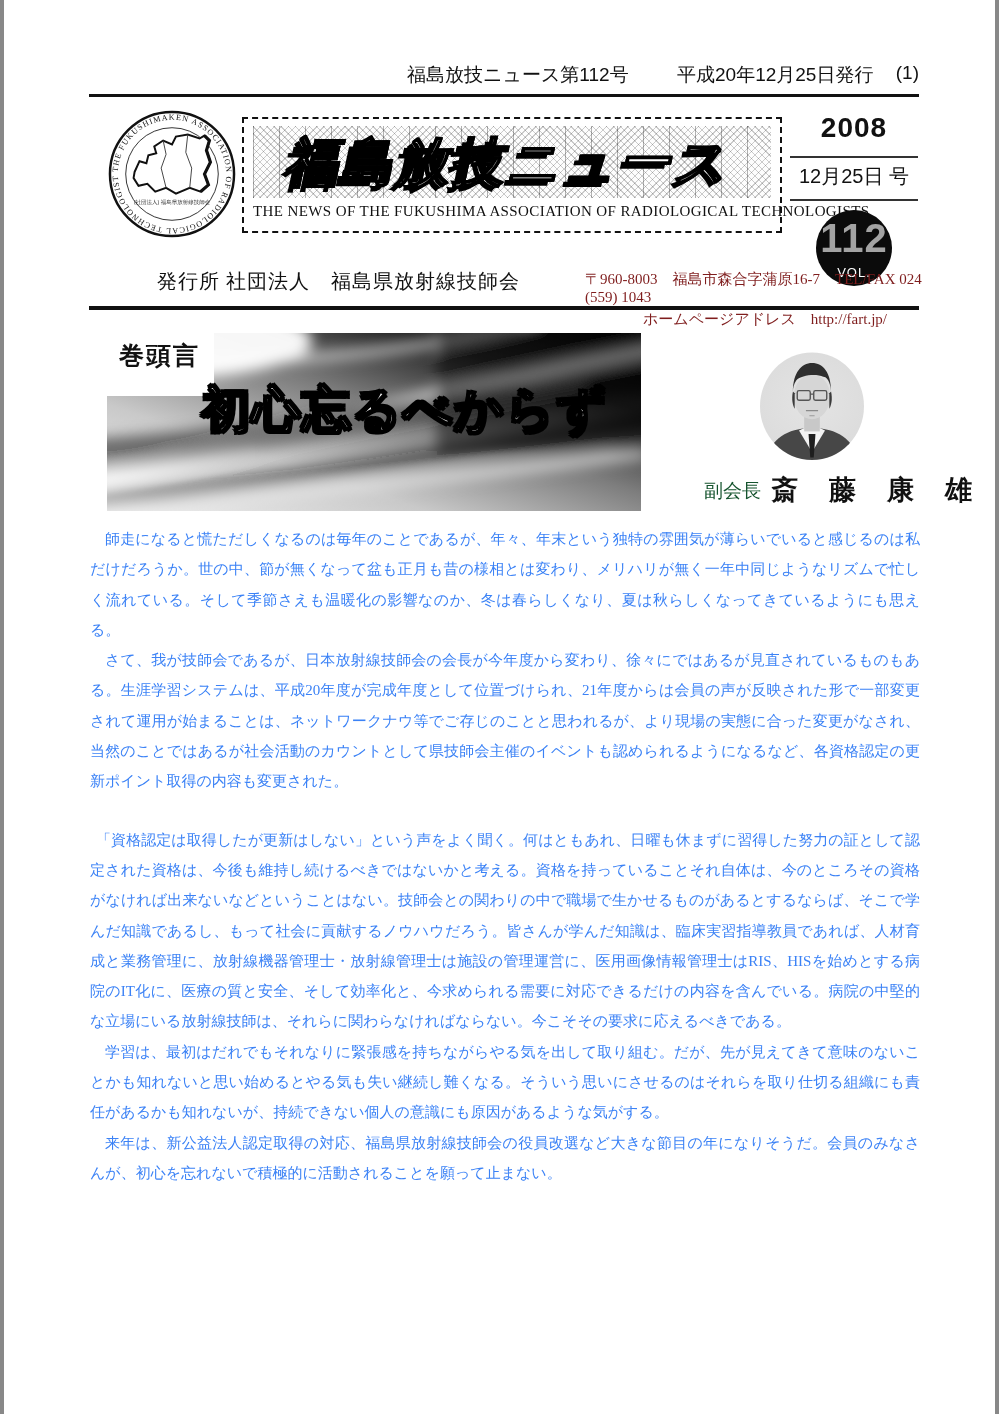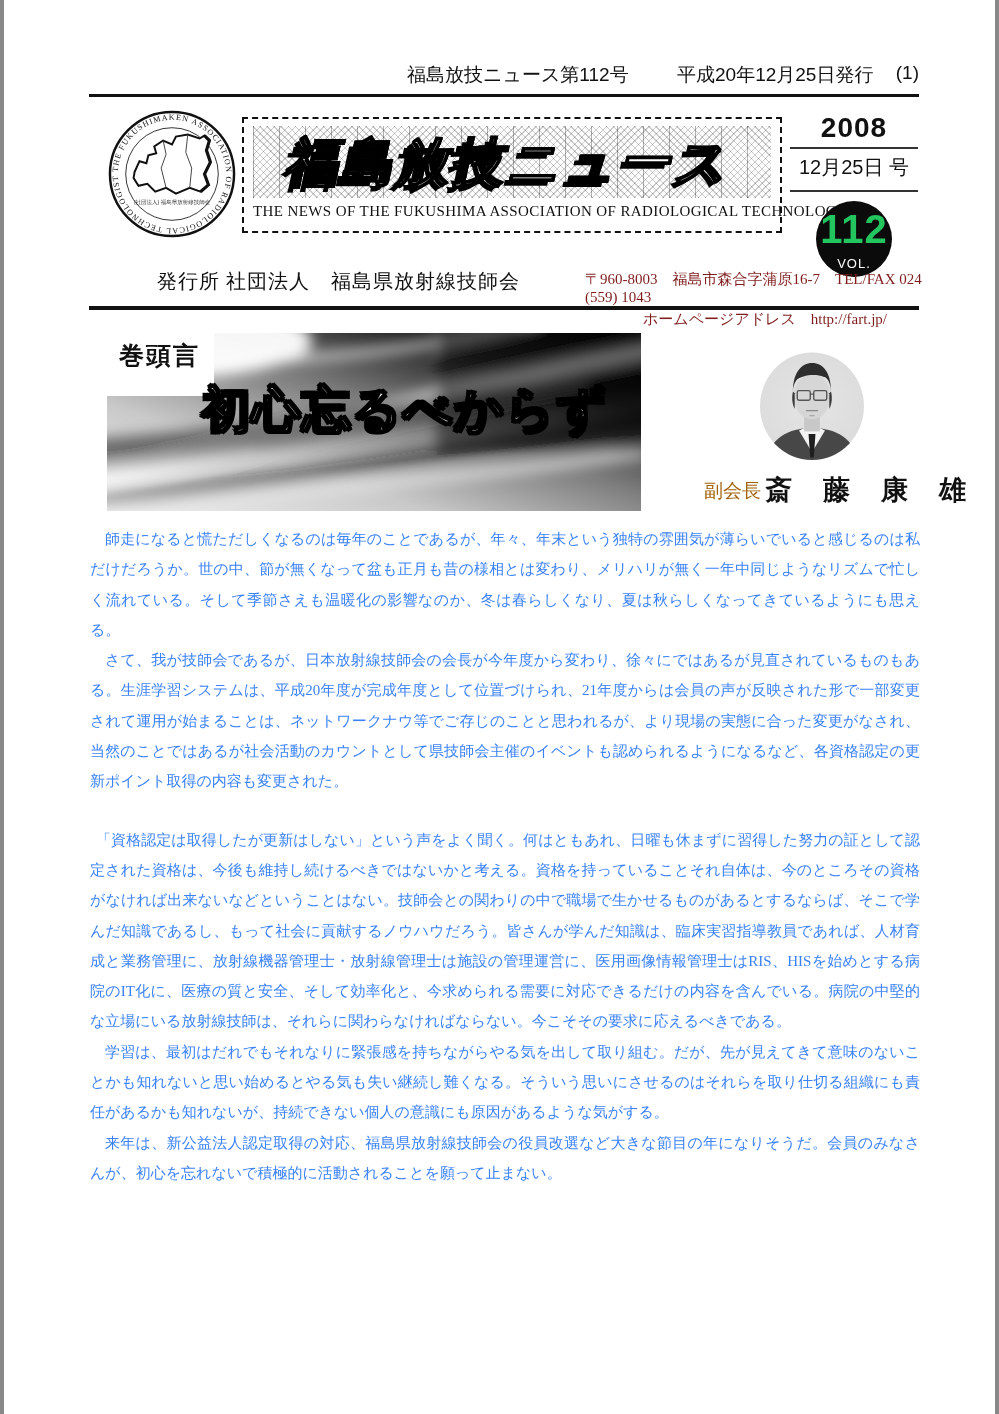--- a/index.html
+++ b/index.html
@@ -31,24 +31,24 @@
     letter-spacing:3px; color:#fff; transform:skewX(-12deg); white-space:nowrap; line-height:1;
     -webkit-text-stroke:2px #000;
     text-shadow:
       -5px 5px 0 #000,
       -1px -1px 0 #000, 1px -1px 0 #000, -1px 1px 0 #000, 1px 1px 0 #000;}
   .mastsub{margin-top:5px; text-align:center; font-size:15px; letter-spacing:.4px;
     font-family:"Liberation Serif","DejaVu Serif",serif; color:#111; white-space:nowrap;}
 
   .issuecol{position:absolute; left:786px; top:112px; width:128px; text-align:center;
     font-family:"Liberation Sans","DejaVu Sans",sans-serif; color:#111;}
-  .issuecol .year{font-size:28px; font-weight:600; letter-spacing:1px; padding-bottom:3px; border-bottom:2px solid #333;}
+  .issuecol .year{font-size:28px; font-weight:600; letter-spacing:1px; padding-bottom:12px; border-bottom:2px solid #333;}
   .issuecol .idate{font-size:20px; padding:5px 0 9px 0; border-bottom:2px solid #333; white-space:nowrap;}
   .volbadge{position:relative; width:76px; height:76px; margin:9px auto 0 auto; background:#0b0b0b; border-radius:50%;}
-  .volbadge .num{position:absolute; left:0; right:0; top:8px; color:#22c55e; font-size:40px; font-weight:800; letter-spacing:1px; line-height:1;}
+  .volbadge .num{position:absolute; left:0; right:0; top:8px; color:#a3a3a3; font-size:40px; font-weight:800; letter-spacing:1px; line-height:1;}
   .volbadge .vol{position:absolute; left:0; right:0; bottom:7px; color:#fff; font-size:13px; letter-spacing:1px; line-height:1;}
 
   
   .publisher{position:absolute; left:85px; top:266px; width:830px; height:40px;}
   .publisher .issuer{position:absolute; left:68px; top:2px; font-size:20px; letter-spacing:1px; color:#111;}
   .publisher .addr{position:absolute; left:496px; top:4px; width:364px; font-size:15px; color:#7f1d1d;}
   .publisher .addr .l2{text-align:center; padding-right:4px; margin-top:4px;}
   .thickrule{position:absolute; left:85px; top:306px; width:830px; height:4px; background:#111;}
 
   
@@ -57,21 +57,21 @@
   .kantogen{position:absolute; left:0px; top:0px; background:#fff; color:#111; padding:6px 14px 24px 12px;
     font-family:"Liberation Sans","DejaVu Sans",sans-serif; font-size:25px; font-weight:600; letter-spacing:2px;}
   .headline{position:absolute; left:95px; top:56px; white-space:nowrap;
     font-family:Liberation Mono, monospace; font-weight:900; font-size:48px; letter-spacing:2px;
     color:#fff; line-height:1;
     -webkit-text-stroke:2px #000;
     text-shadow:-2px -2px 0 #000, 2px -2px 0 #000, -2px 2px 0 #000, 2px 2px 0 #000;}
   .author{position:absolute; left:700px; top:344px; width:215px; text-align:center;}
   .author .photo{width:130px; height:128px; margin:0 auto;}
   .authorline{margin-top:0px; white-space:nowrap;}
-  .authorline .role{font-family:"Liberation Sans","DejaVu Sans",sans-serif; font-size:19px; color:#a16207; vertical-align:2px; margin-right:4px;}
+  .authorline .role{font-family:"Liberation Sans","DejaVu Sans",sans-serif; font-size:19px; color:#14532d; vertical-align:2px; margin-right:10px;}
   .authorline .name{font-size:27px; font-weight:600; color:#111; letter-spacing:2px;}
 
   
   .article{position:absolute; left:86px; top:524px; width:830px;
     font-size:15px; line-height:30.3px; text-align:justify; color:#3b82f6;
     font-family:"Liberation Serif","DejaVu Serif",serif;}
   .article p{margin:0; text-indent:1em;}
   .article p.quote{text-indent:0.4em;margin-top:28px;}
 </style>
 </head>

